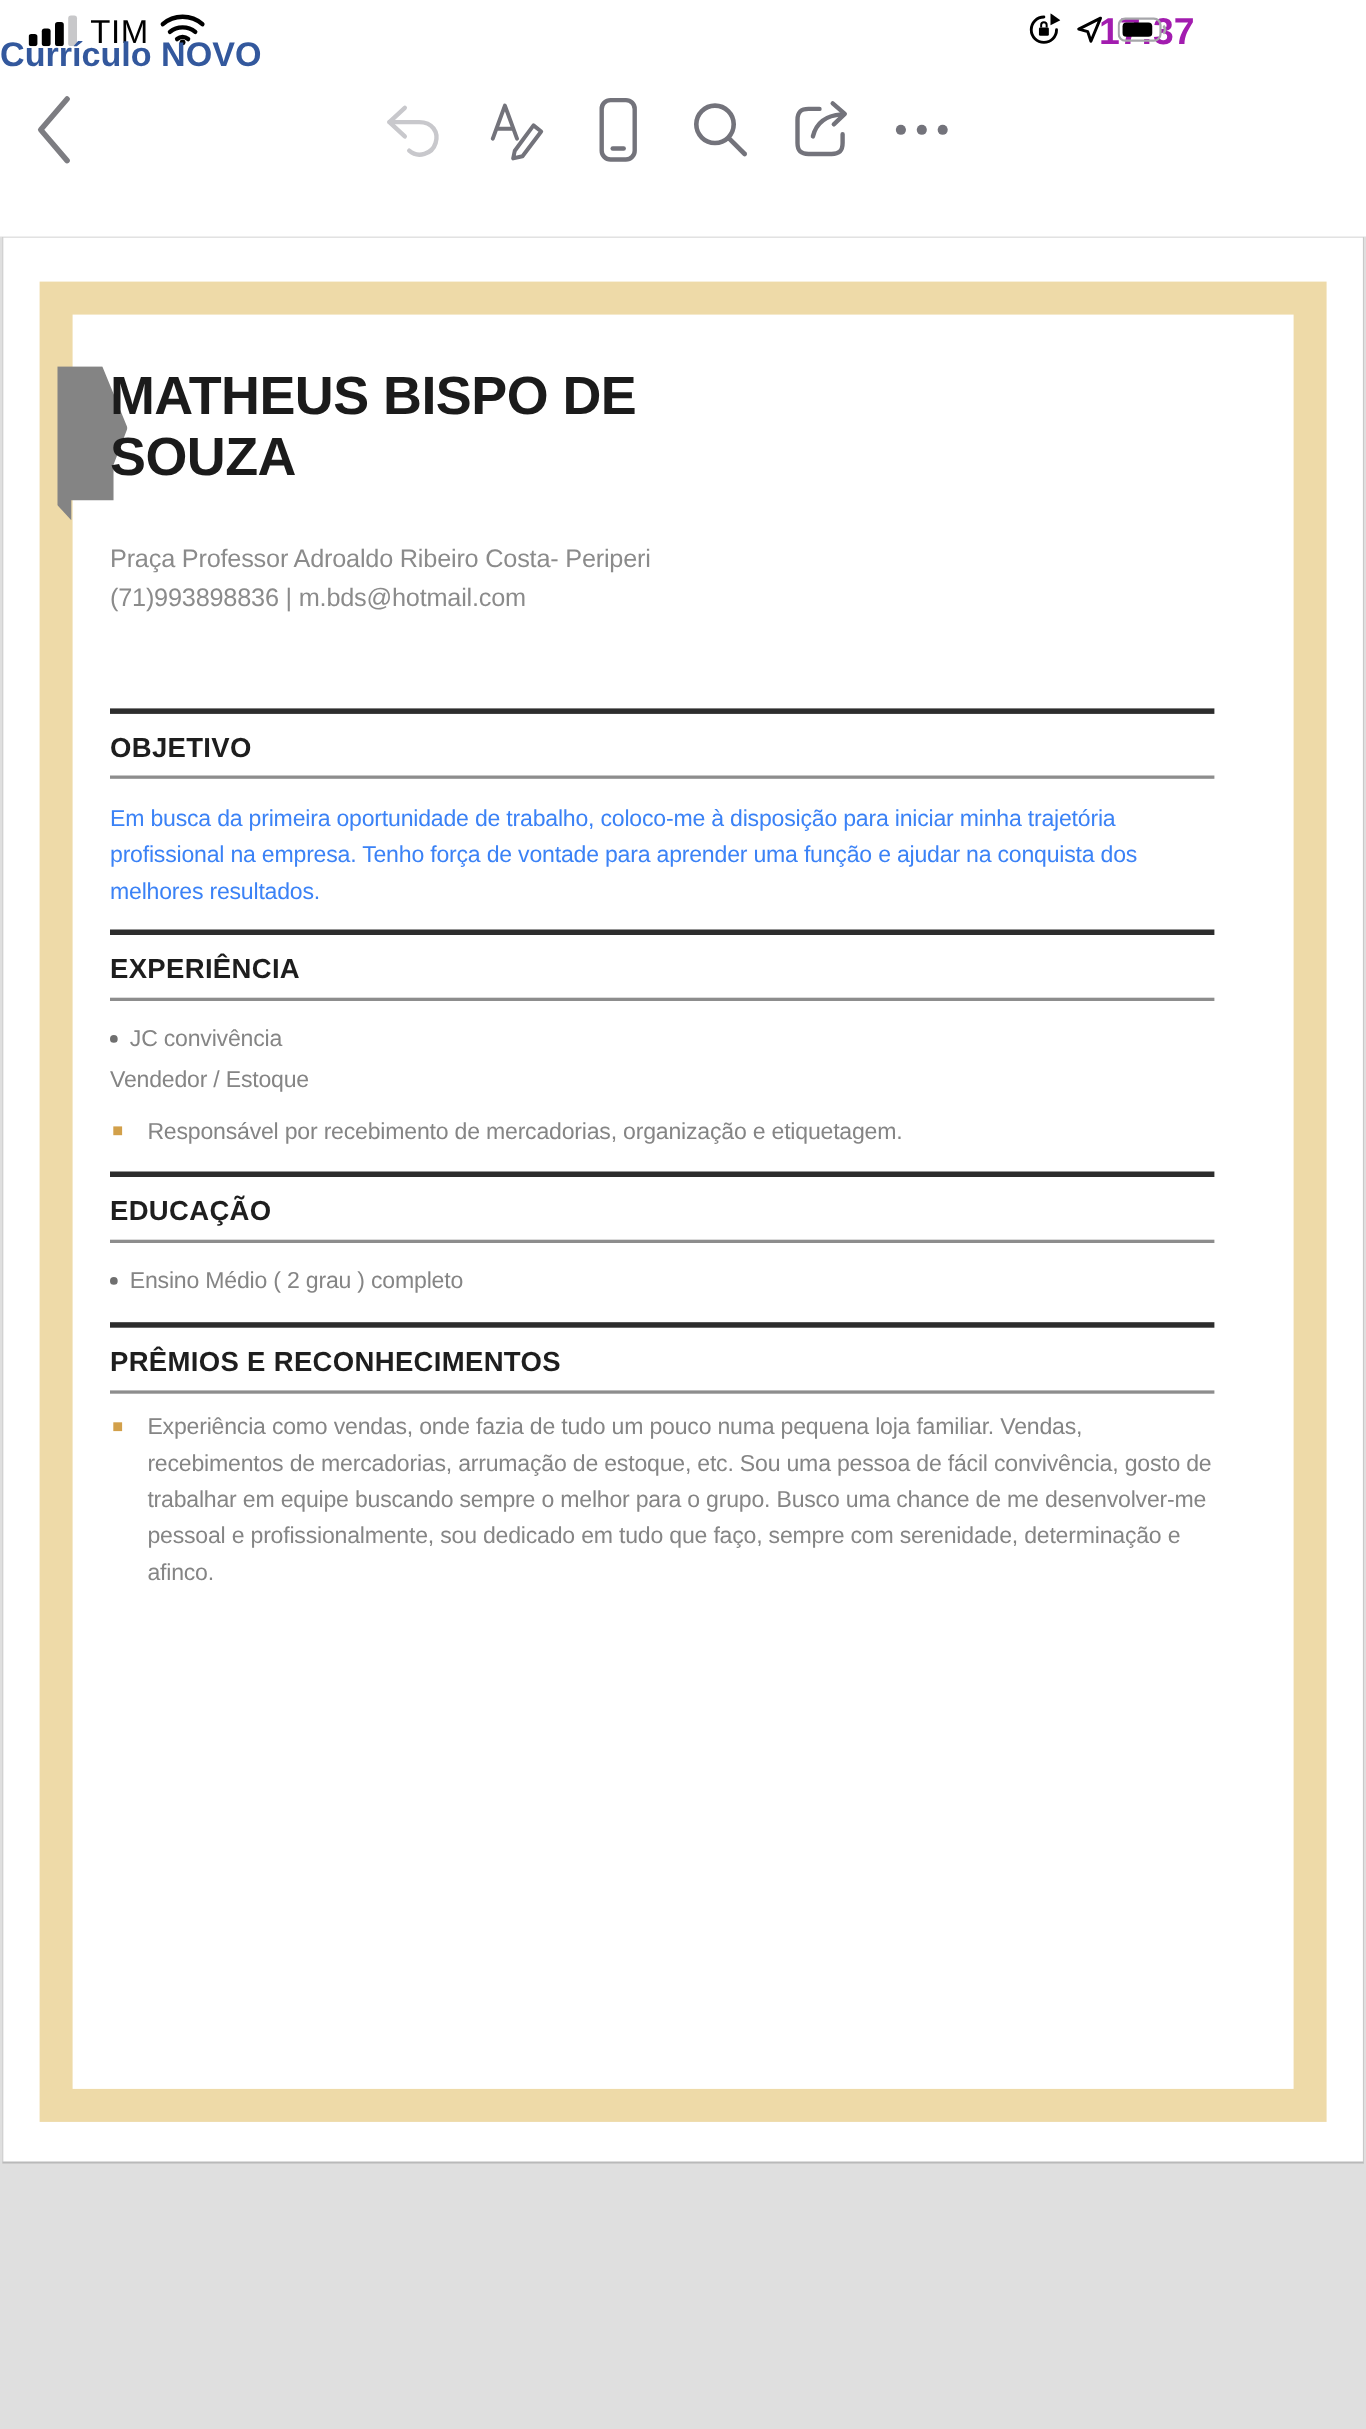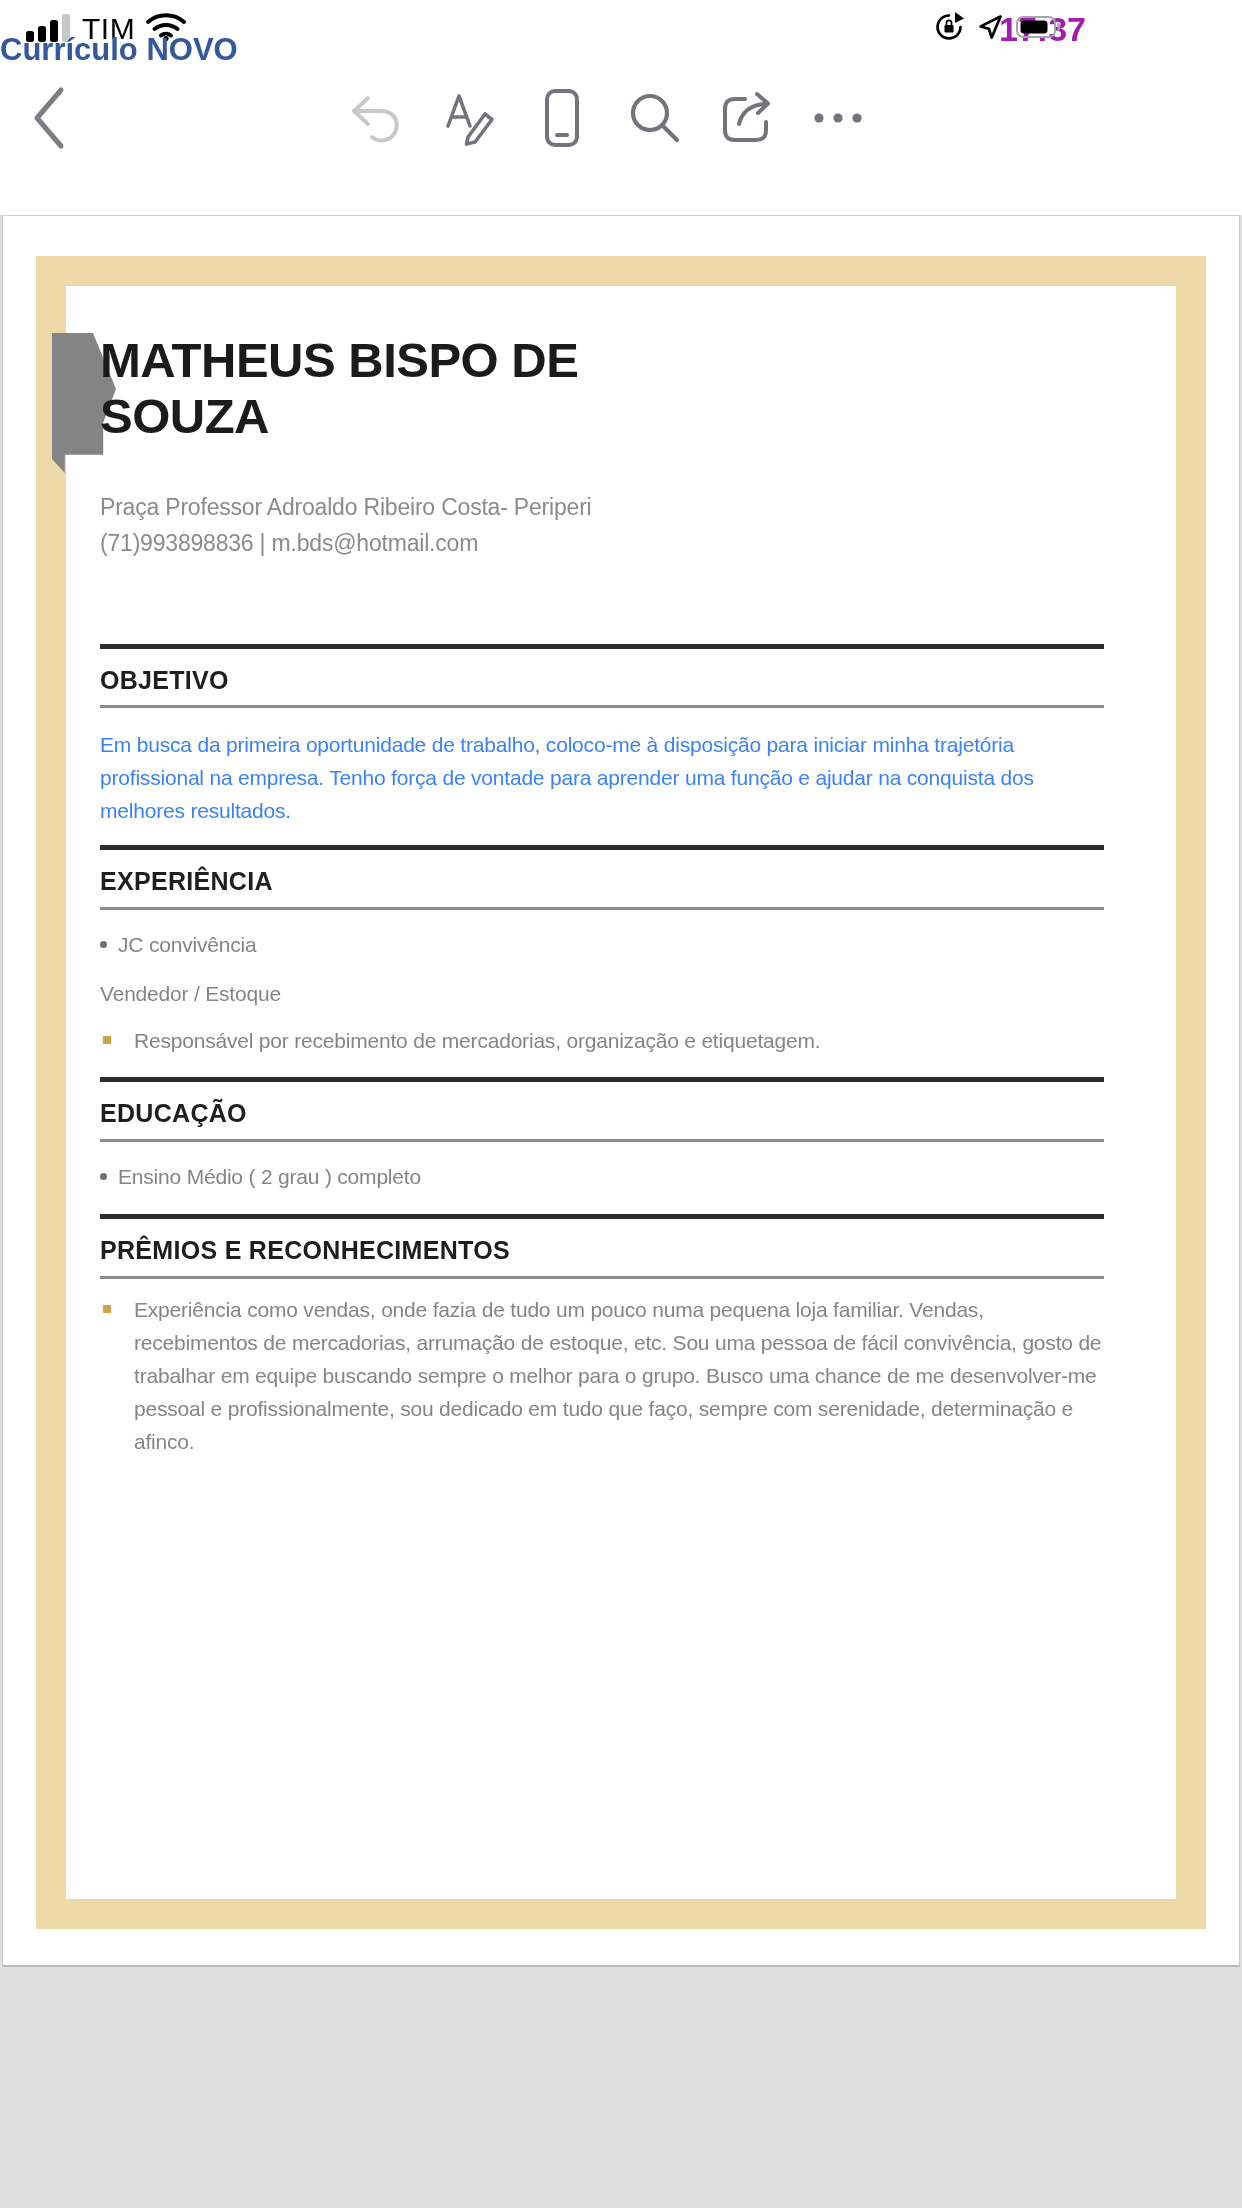--- a/index.html
+++ b/index.html
@@ -40,21 +40,21 @@
   .section h2 { margin:17px 0 11px; font-size:25px; line-height:1.15; font-weight:bold; color:#1e1e1e; letter-spacing:0.3px; }
   .body-text { margin-top:20px; font-size:21px; line-height:33px; color:#3b82f6; letter-spacing:-0.2px; }
 
   .s-objetivo { margin-top:83px; }
   .s-experiencia { margin-top:18px; }
   .s-educacao { margin-top:20px; }
   .s-premios { margin-top:21px; }
 
   .dot-item { position:relative; margin-top:18px; padding-left:18px; font-size:21px; line-height:33px; color:#858585; letter-spacing:-0.2px; }
   .dot { position:absolute; left:0; top:13px; width:7px; height:7px; border-radius:50%; background:#6f6f6f; }
-  .plain-line { margin-top:16px; font-size:21px; line-height:33px; color:#858585; letter-spacing:-0.2px; }
+  .plain-line { margin-top:4px; font-size:21px; line-height:33px; color:#858585; letter-spacing:-0.2px; }
 
   .sq-list { margin-top:14px; }
   .sq-item { position:relative; padding-left:34px; margin-top:13px; font-size:21px; line-height:33px; color:#858585; letter-spacing:-0.2px; }
   .sq { position:absolute; left:3px; top:12px; width:8px; height:8px; background:#d2a04a; }
 </style>
 </head>
 <body>
 
 <div class="screen">
 

